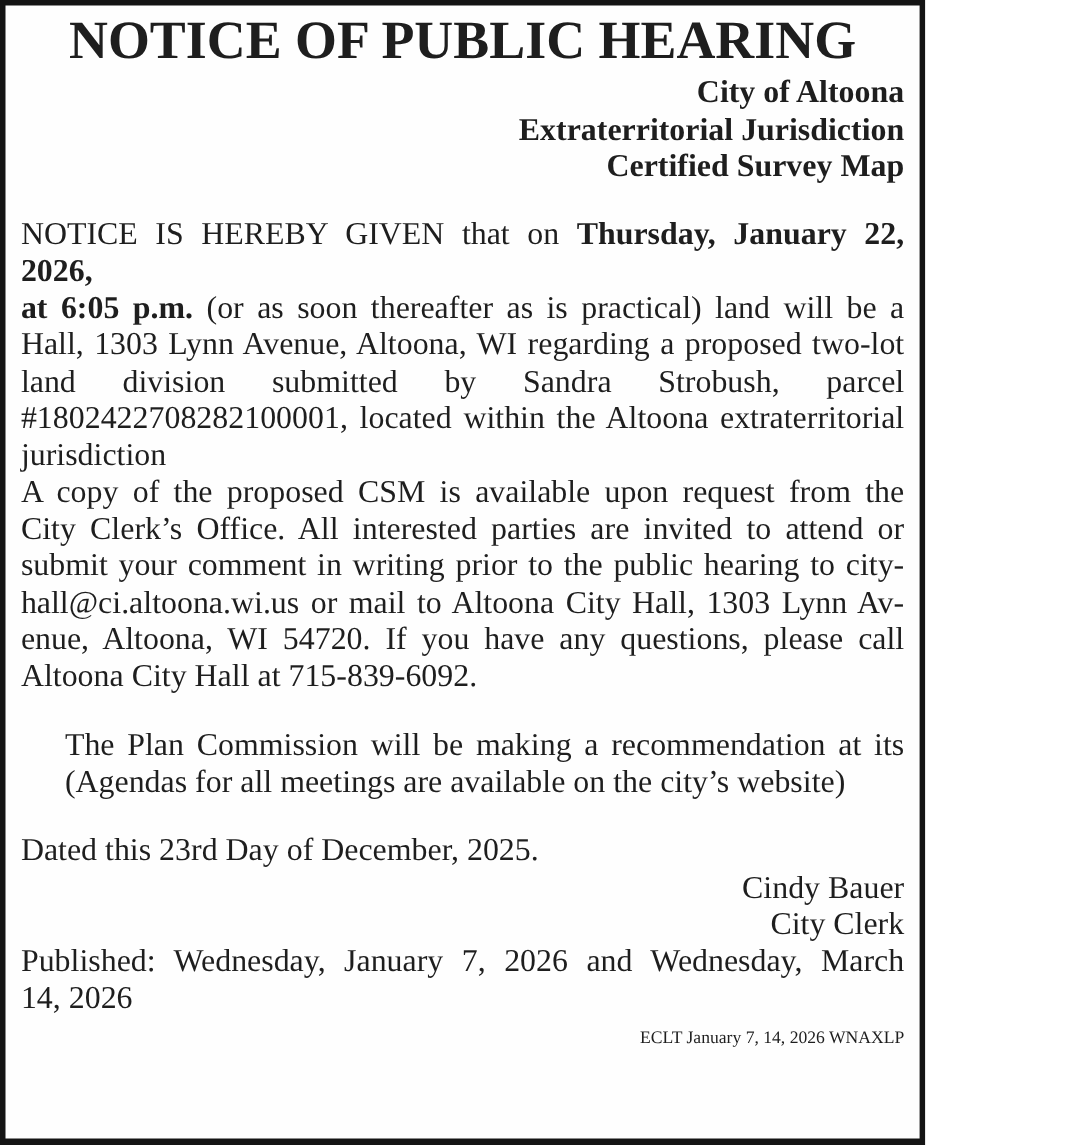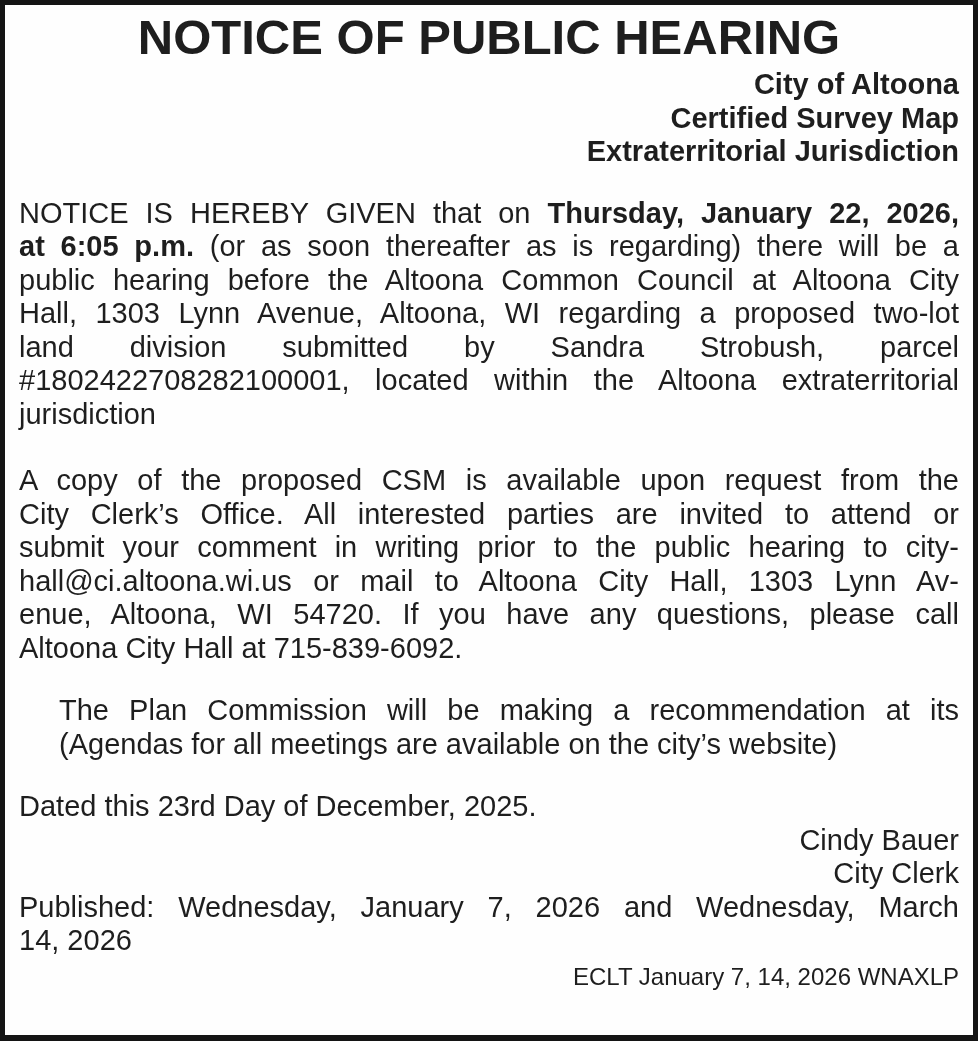--- a/index.html
+++ b/index.html
@@ -7,27 +7,27 @@
     padding: 0;
     background: #ffffff;
   }
   body {
     width: 980px;
     height: 1041px;
     overflow: hidden;
   }
   .notice {
     box-sizing: border-box;
-    width: 978px;
+    width: 841px;
     height: 1041px;
     border: 5px solid #141414;
     border-bottom-width: 6px;
     background: #fefefe;
     padding: 0 14px;
-    font-family: Liberation Sans, sans-serif;
+    font-family: Liberation Serif, serif;
     color: #1e1e1e;
     overflow: hidden;
   }
   .title {
     margin: 7px 0 6px 0;
     font-size: 49px;
     line-height: 50px;
     font-weight: bold;
     text-align: center;
     letter-spacing: 0px;
@@ -37,60 +37,59 @@
     font-size: 29px;
     line-height: 33.5px;
     font-weight: bold;
     text-align: right;
   }
   .para {
     font-size: 29px;
     line-height: 33.5px;
   }
   .p1 { margin-top: 28px; }
-  .p2 { margin-top: 33px; }
+  .p2 { }
   .p3 { margin-top: 29px; margin-left: 40px; }
   .closing { margin-top: 29px; }
   .ln {
     text-align: justify;
     text-align-last: justify;
     white-space: normal;
   }
   .ln-left {
     text-align: right;
     text-align-last: left;
   }
   .ln-right {
     text-align-last: right;
   }
   .b { font-weight: bold; }
   .footer-line {
     margin-top: 4px;
-    font-size: 24px;
+    font-size: 16px;
     line-height: 30px;
     text-align: right;
   }
 </style>
 </head>
 <body>
 
 <div class="notice">
 
   <h1 class="title">NOTICE OF PUBLIC HEARING</h1>
 
   <div>
     <div class="subtitle">City of Altoona</div>
+    <div class="subtitle">Extraterritorial Jurisdiction</div>
     <div class="subtitle">Certified Survey Map</div>
-    <div class="subtitle">Extraterritorial Jurisdiction</div>
   </div>
 
   <div class="para p1">
     <div class="ln"><span>NOTICE IS HEREBY GIVEN that on </span><span class="b">Thursday, January 22, 2026,</span></div>
-    <div class="ln"><span class="b">at 6:05 p.m. </span><span>(or as soon thereafter as is regarding) there will be a</span></div>
-    <div class="ln">public hearing before the Altoona Common Council at Altoona City</div>
+    <div class="ln"><span class="b">at 6:05 p.m. </span><span>(or as soon thereafter as is practical) land will be a</span></div>
     <div class="ln">Hall, 1303 Lynn Avenue, Altoona, WI regarding a proposed two-lot</div>
     <div class="ln">land division submitted by Sandra Strobush, parcel</div>
     <div class="ln">#1802422708282100001, located within the Altoona extraterritorial</div>
     <div class="ln ln-left">jurisdiction</div>
   </div>
 
   <div class="para p2">
     <div class="ln">A copy of the proposed CSM is available upon request from the</div>
     <div class="ln">City Clerk’s Office.  All interested parties are invited to attend or</div>
     <div class="ln">submit your comment in writing prior to the public hearing to city-</div>

